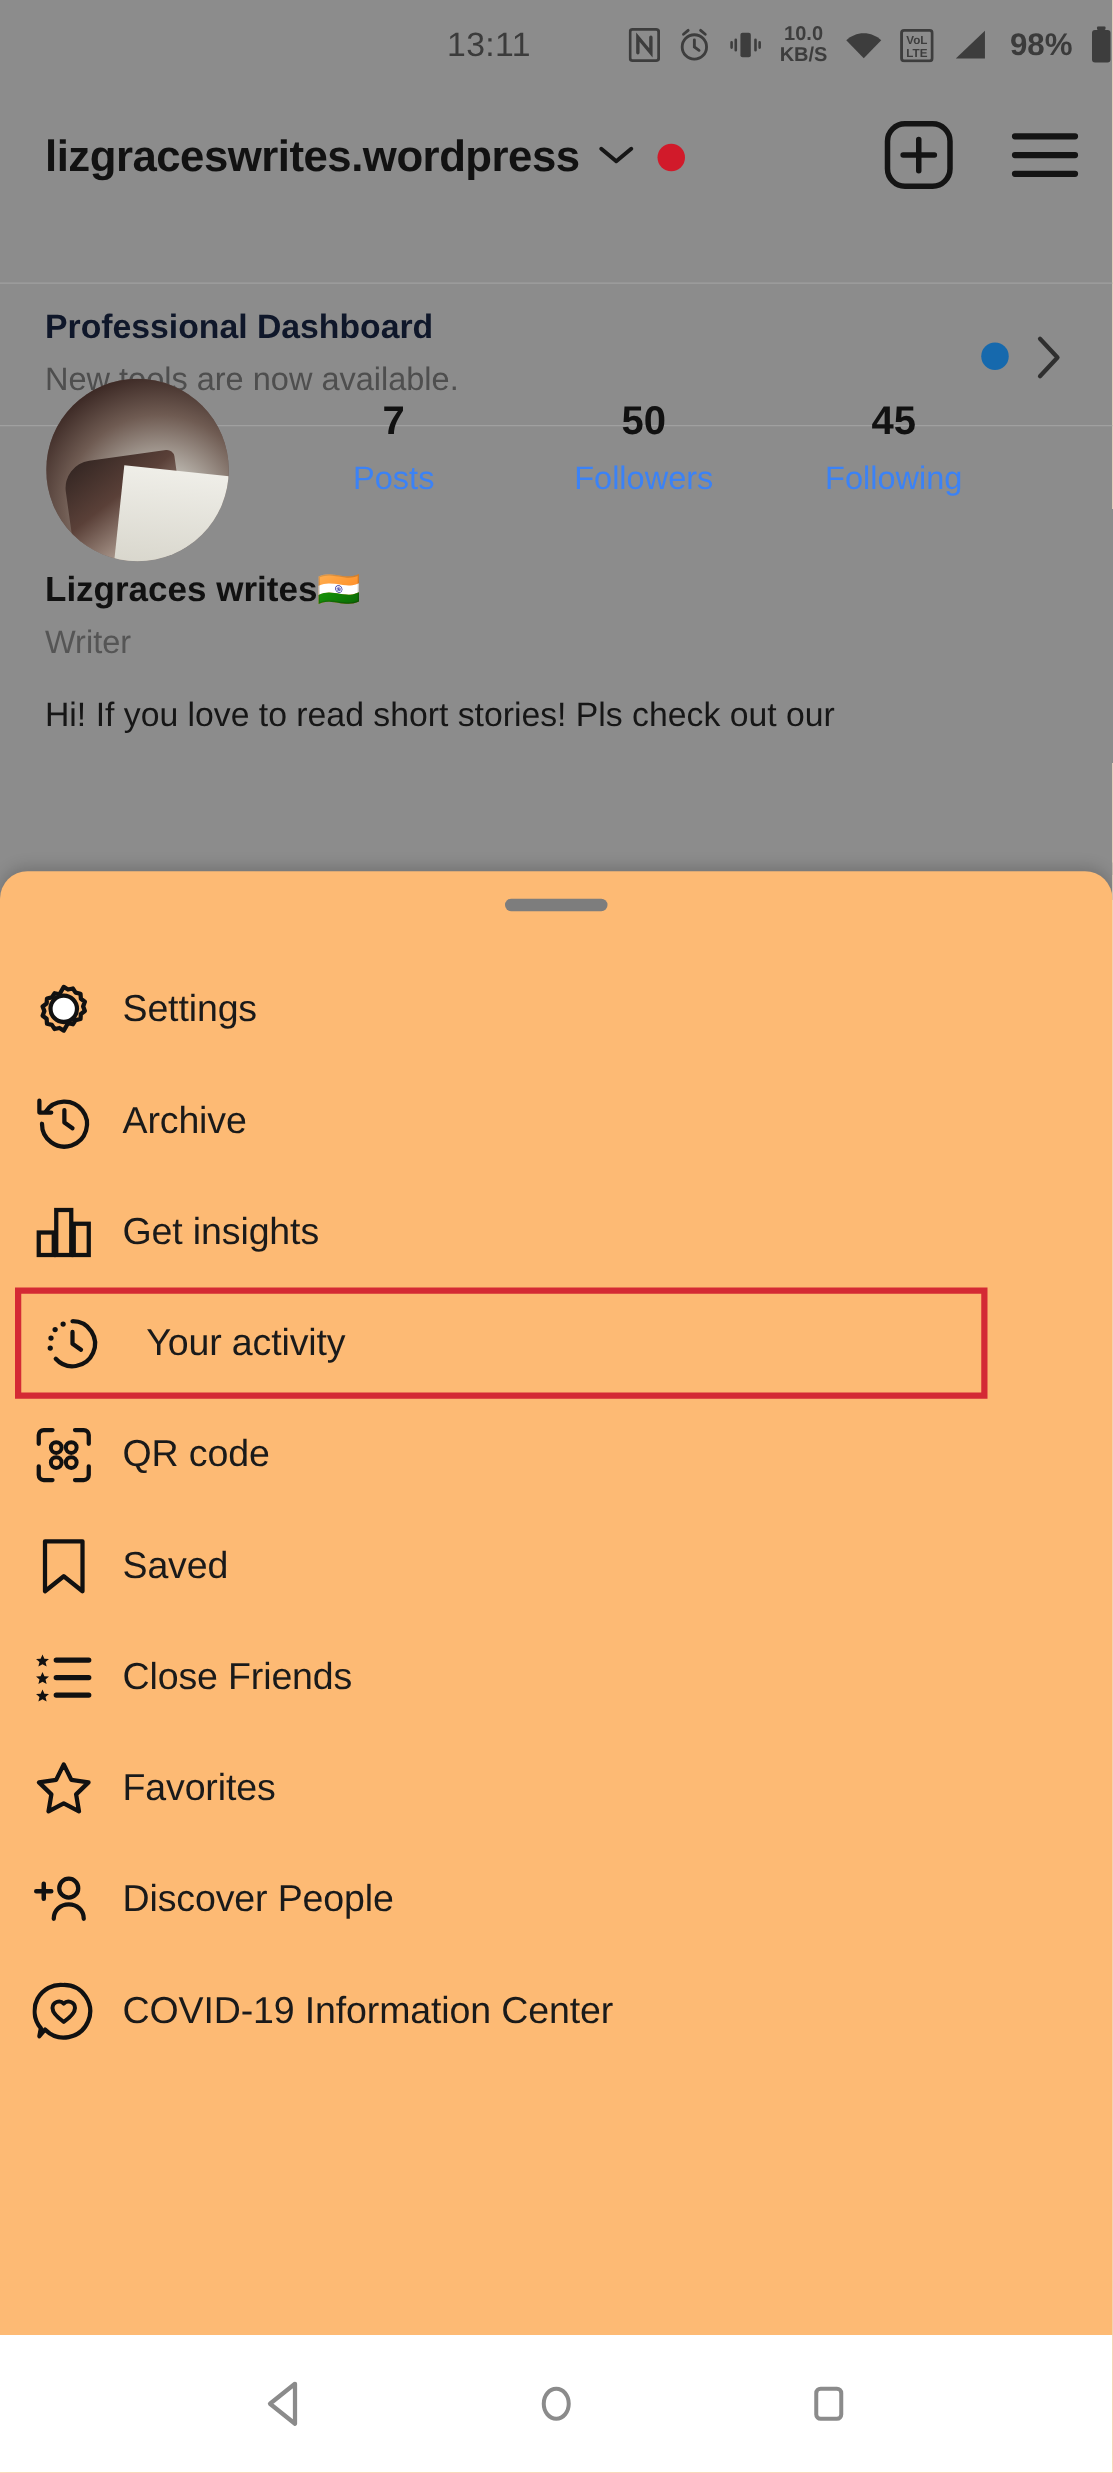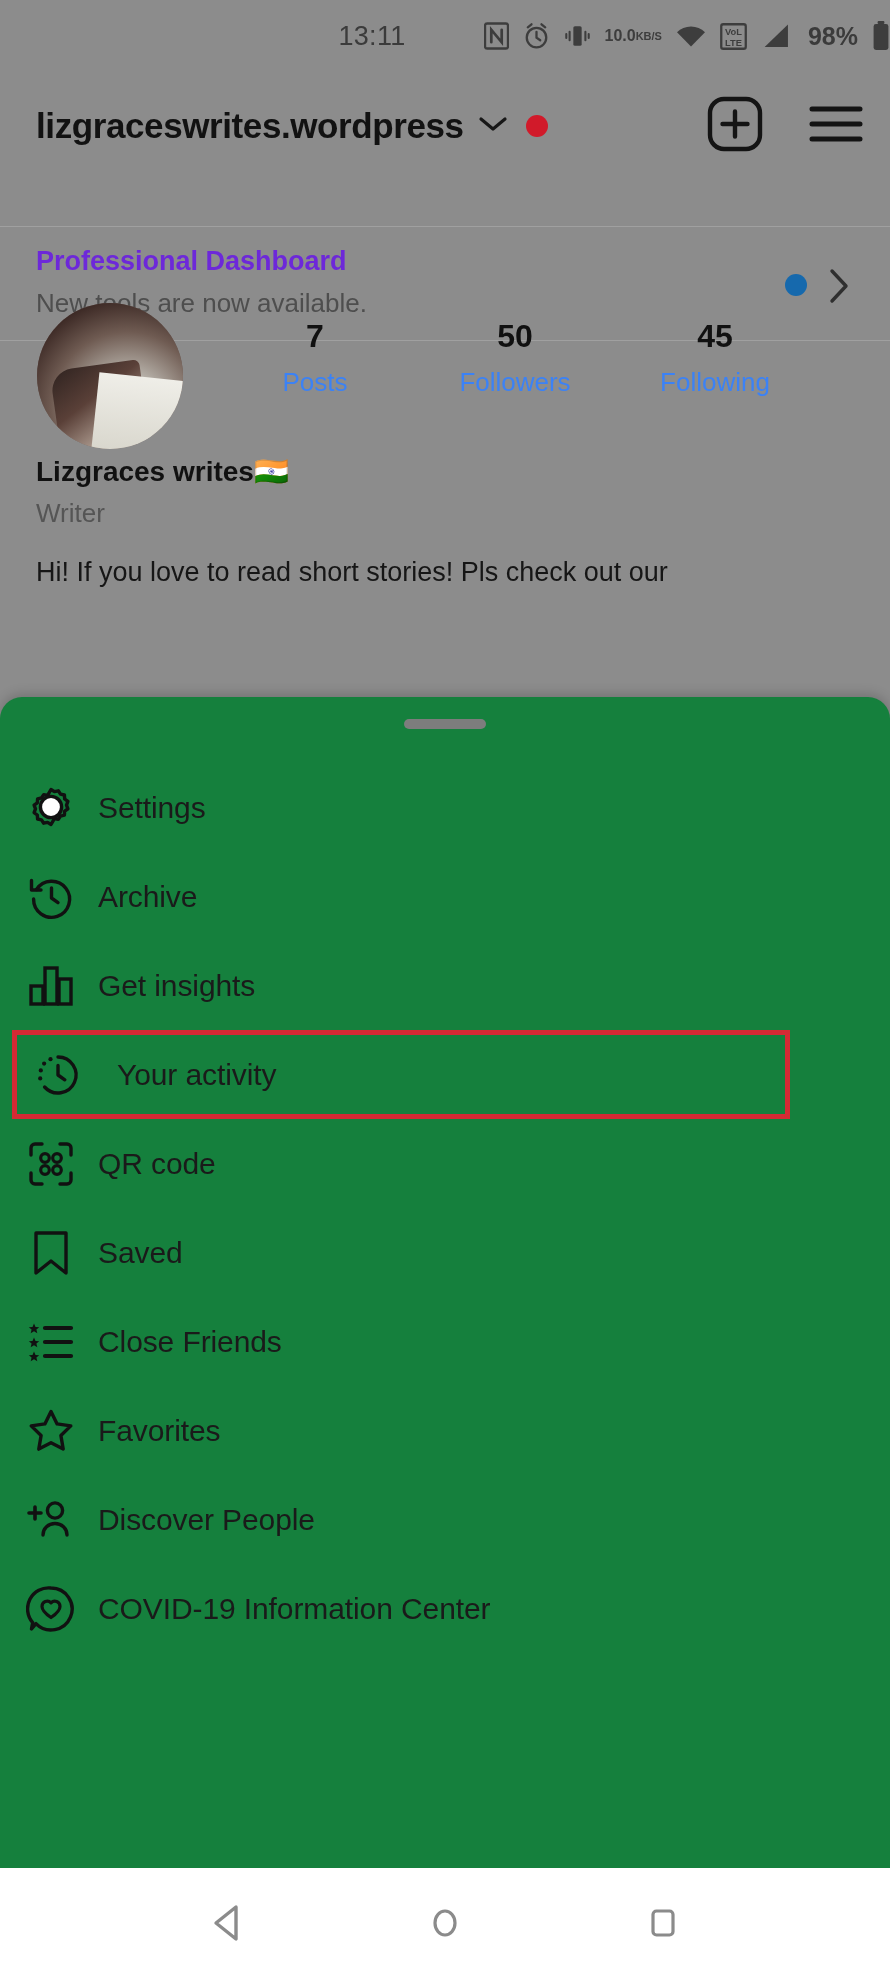--- a/index.html
+++ b/index.html
@@ -33,25 +33,25 @@
     box-sizing:border-box;
     color:#3d3d3d;
   }
   #statusbar .clock{
     font-size:27px;font-weight:400;color:#3b3b3b;
     margin-right:78px;letter-spacing:.3px;
   }
   #statusbar .sb-icons{display:flex;align-items:center;gap:14px;}
   #statusbar .sb-icons svg{display:block;}
   .kbs{
-    display:flex;flex-direction:row;align-items:center;justify-content:center;
+    display:flex;flex-direction:column;align-items:center;justify-content:center;
     line-height:1;color:#3d3d3d;
   }
   .kbs .n{font-size:16px;font-weight:700;}
-  .kbs .u{font-size:11px;font-weight:700;margin-top:1px;}
+  .kbs .u{font-size:16px;font-weight:700;margin-top:1px;}
   .battpct{font-size:25px;font-weight:600;color:#3b3b3b;margin-left:4px;}
 
   
   #apptitlebar{
     position:absolute;left:0;top:82px;width:890px;height:88px;
     display:flex;align-items:center;
   }
   #apptitlebar .username{
     margin-left:36px;font-size:35px;font-weight:700;color:#121212;
     letter-spacing:-0.4px;white-space:nowrap;
@@ -66,21 +66,21 @@
   #apptitlebar .hambtn{margin-right:26px;}
 
   #divider1{position:absolute;left:0;top:226px;width:890px;height:1px;background:#a0a0a0;}
   #divider2{position:absolute;left:0;top:340px;width:890px;height:1px;background:#a0a0a0;}
 
   #prodash{
     position:absolute;left:0;top:240px;width:890px;height:98px;
   }
   #prodash .pd-title{
     position:absolute;left:36px;top:6px;
-    font-size:27px;font-weight:700;color:#6d28d9;
+    font-size:27px;font-weight:700;color:#0f172a;
   }
   #prodash .pd-sub{
     position:absolute;left:36px;top:48px;
     font-size:26px;font-weight:400;color:#4e4e4e;
   }
   #prodash .pd-dot{
     position:absolute;left:785px;top:34px;width:22px;height:22px;
     border-radius:50%;background:#1669ad;
   }
   #prodash .pd-chev{position:absolute;left:828px;top:28px;}
@@ -105,21 +105,21 @@
   #stats .stat .lbl{font-size:26px;font-weight:400;color:#3b82f6;margin-top:12px;}
 
   #bio{position:absolute;left:36px;top:455px;width:820px;}
   #bio .name{font-size:28px;font-weight:700;color:#111;}
   #bio .cat{font-size:26px;font-weight:400;color:#555;margin-top:10px;}
   #bio .desc{font-size:27px;font-weight:400;color:#161616;margin-top:28px;white-space:nowrap;}
 
   
   #sheet{
     position:absolute;left:0;top:697px;width:890px;height:1281px;
-    background:#15803d;
+    background:#fdba74;
     border-radius:22px 22px 0 0;
     box-shadow:0 -3px 12px rgba(0,0,0,.18);
     overflow:hidden;
   }
   #handle{
     position:absolute;left:50%;transform:translateX(-50%);
     top:22px;width:82px;height:10px;border-radius:6px;background:#7d7d7d;
   }
   #menu{position:absolute;left:0;top:66px;width:890px;}
   .menu-item{

